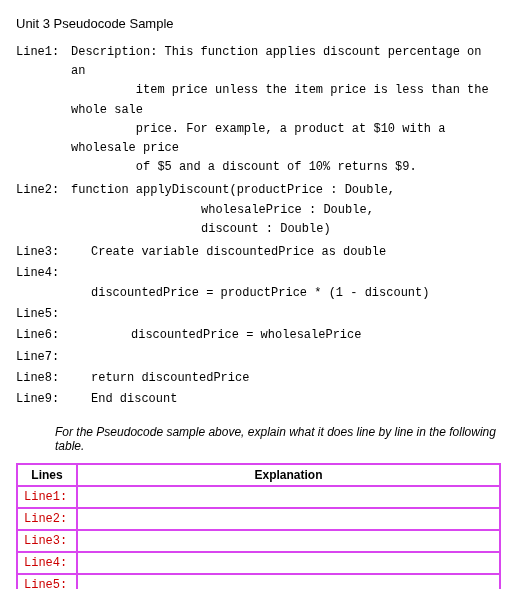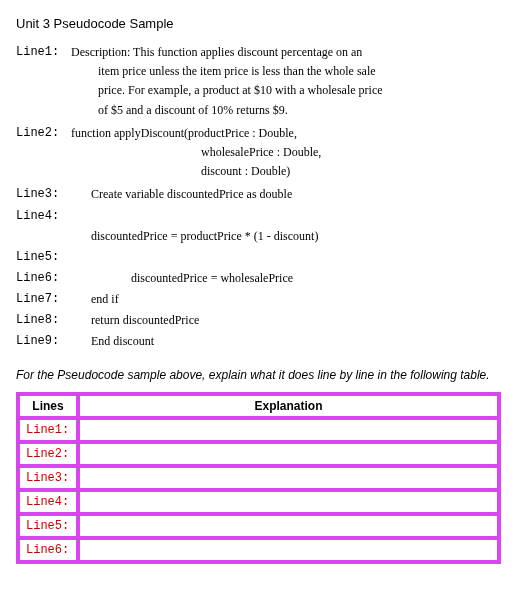--- a/index.html
+++ b/index.html
@@ -30,35 +30,34 @@
       display: flex;
       align-items: flex-start;
       margin-bottom: 2px;
     }
     .line-label {
       min-width: 55px;
       font-weight: normal;
     }
     .line-content {
       flex: 1;
-      font-family: Liberation Serif, serif;
     }
     .instruction-text {
       font-size: 12px;
       color: #000;
       margin-bottom: 10px;
       font-style: italic;
     }
     table {
       width: 100%;
       border-collapse: collapse;
       font-size: 12px;
     }
     table th, table td {
-      border: 4px solid #d946ef;
+      border: 2px solid #d946ef;
       padding: 3px 6px;
       height: 20px;
     }
     table th {
       text-align: center;
       font-weight: bold;
       background: #fff;
     }
     table td:first-child {
       width: 60px;
@@ -114,36 +113,35 @@
     <span class="line-label">Line5:</span>
   </div>
 
   <div class="code-line">
     <span class="line-label">Line6:</span>
     <span class="line-content" style="padding-left:60px;">discountedPrice = wholesalePrice</span>
   </div>
 
   <div class="code-line">
     <span class="line-label">Line7:</span>
-    <span class="line-content" style="padding-left:20px;">end if</span>
   </div>
 
   <div class="code-line">
     <span class="line-label">Line8:</span>
     <span class="line-content" style="padding-left:20px;">return discountedPrice</span>
   </div>
 
   <div class="code-line">
     <span class="line-label">Line9:</span>
     <span class="line-content" style="padding-left:20px;">End discount</span>
   </div>
 
 </div>
 
-<div class="instruction-text" style="margin-bottom:10px;">
+<div class="instruction-text" style="margin-bottom:10px;margin-left:39px;">
   <span>For the Pseudocode sample above, explain what it does line by line in the following table.</span>
 </div>
 
 <table>
   <thead>
     <tr>
       <th class="col-lines">Lines</th>
       <th>Explanation</th>
     </tr>
   </thead>

